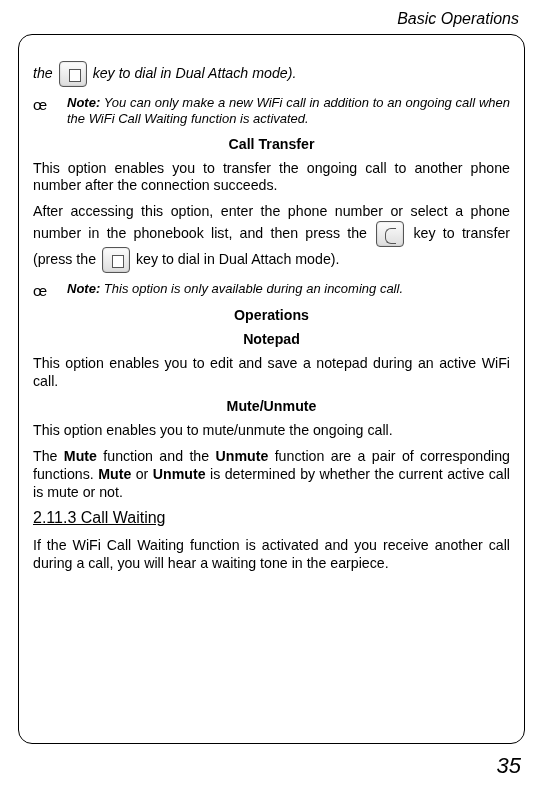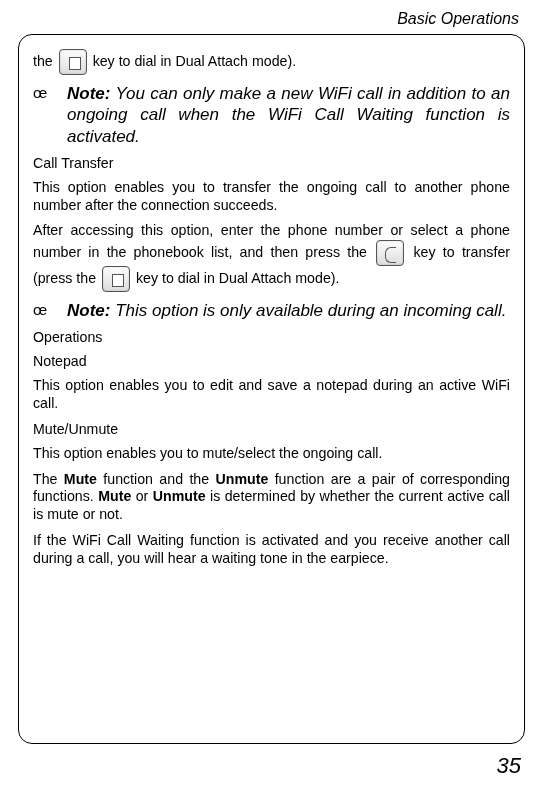--- a/index.html
+++ b/index.html
@@ -25,42 +25,43 @@
     overflow: hidden;
   }
   .p {
     font-size: 14.2px;
     line-height: 1.25;
     text-align: justify;
     margin-bottom: 8px;
   }
   .heading {
     font-size: 14.2px;
-    font-weight: normal;
+    font-weight: bold;
     margin-bottom: 8px;
+    text-align: center;
   }
   .subheading {
     font-size: 16px;
     margin-bottom: 10px;
     margin-top:4px;
     text-decoration: underline;
   }
   .note-row {
     display: flex;
     align-items: flex-start;
     margin-bottom: 8px;
   }
   .note-marker {
     font-size: 15px;
     width: 34px;
     flex-shrink: 0;
     padding-top:1px;
   }
   .note-body {
-    font-size: 17px;
+    font-size: 13px;
     font-style: italic;
     text-align: justify;
     line-height: 1.25;
     flex: 1;
   }
   .note-body .nlabel { font-weight: bold; }
   .key-icon {
     display: inline-block;
     width: 28px;
     height: 26px;
@@ -109,21 +110,21 @@
   }
 </style>
 </head>
 <body>
 
 <div class="page">
   <div class="header">Basic Operations</div>
 
   <div class="frame">
 
-    <div class="p" style="margin-top:0;">
+    <div class="p" style="margin-top:12px;font-style:italic;">
       <span class="txt">the </span>
       <span class="key-icon menu"></span>
       <span class="txt"> key to dial in Dual Attach mode).</span>
     </div>
 
     <div class="note-row">
       <div class="note-marker">œ</div>
       <div class="note-body">
         <span class="nlabel">Note:</span><span> You can only make a new WiFi call in addition to an ongoing call when the WiFi Call Waiting function is activated.</span>
       </div>
@@ -146,24 +147,25 @@
         <span class="nlabel">Note:</span><span> This option is only available during an incoming call.</span>
       </div>
     </div>
 
     <div class="heading">Operations</div>
 
     <div class="heading">Notepad</div>
     <div class="p">This option enables you to edit and save a notepad during an active WiFi call.</div>
 
     <div class="heading">Mute/Unmute</div>
-    <div class="p">This option enables you to mute/select the ongoing call.</div>
+    <div class="p">This option enables you to mute/unmute the ongoing call.</div>
 
     <div class="p">
       <span>The </span><span class="b">Mute</span><span> function and the </span><span class="b">Unmute</span><span> function are a pair of corresponding functions. </span><span class="b">Mute</span><span> or </span><span class="b">Unmute</span><span> is determined by whether the current active call is mute or not.</span>
     </div>
 
+    <div class="subheading">2.11.3 Call Waiting</div>
     <div class="p">If the WiFi Call Waiting function is activated and you receive another call during a call, you will hear a waiting tone in the earpiece.</div>
 
   </div>
 
   <div class="pagenum">35</div>
 </div>
 
 </body></html>

